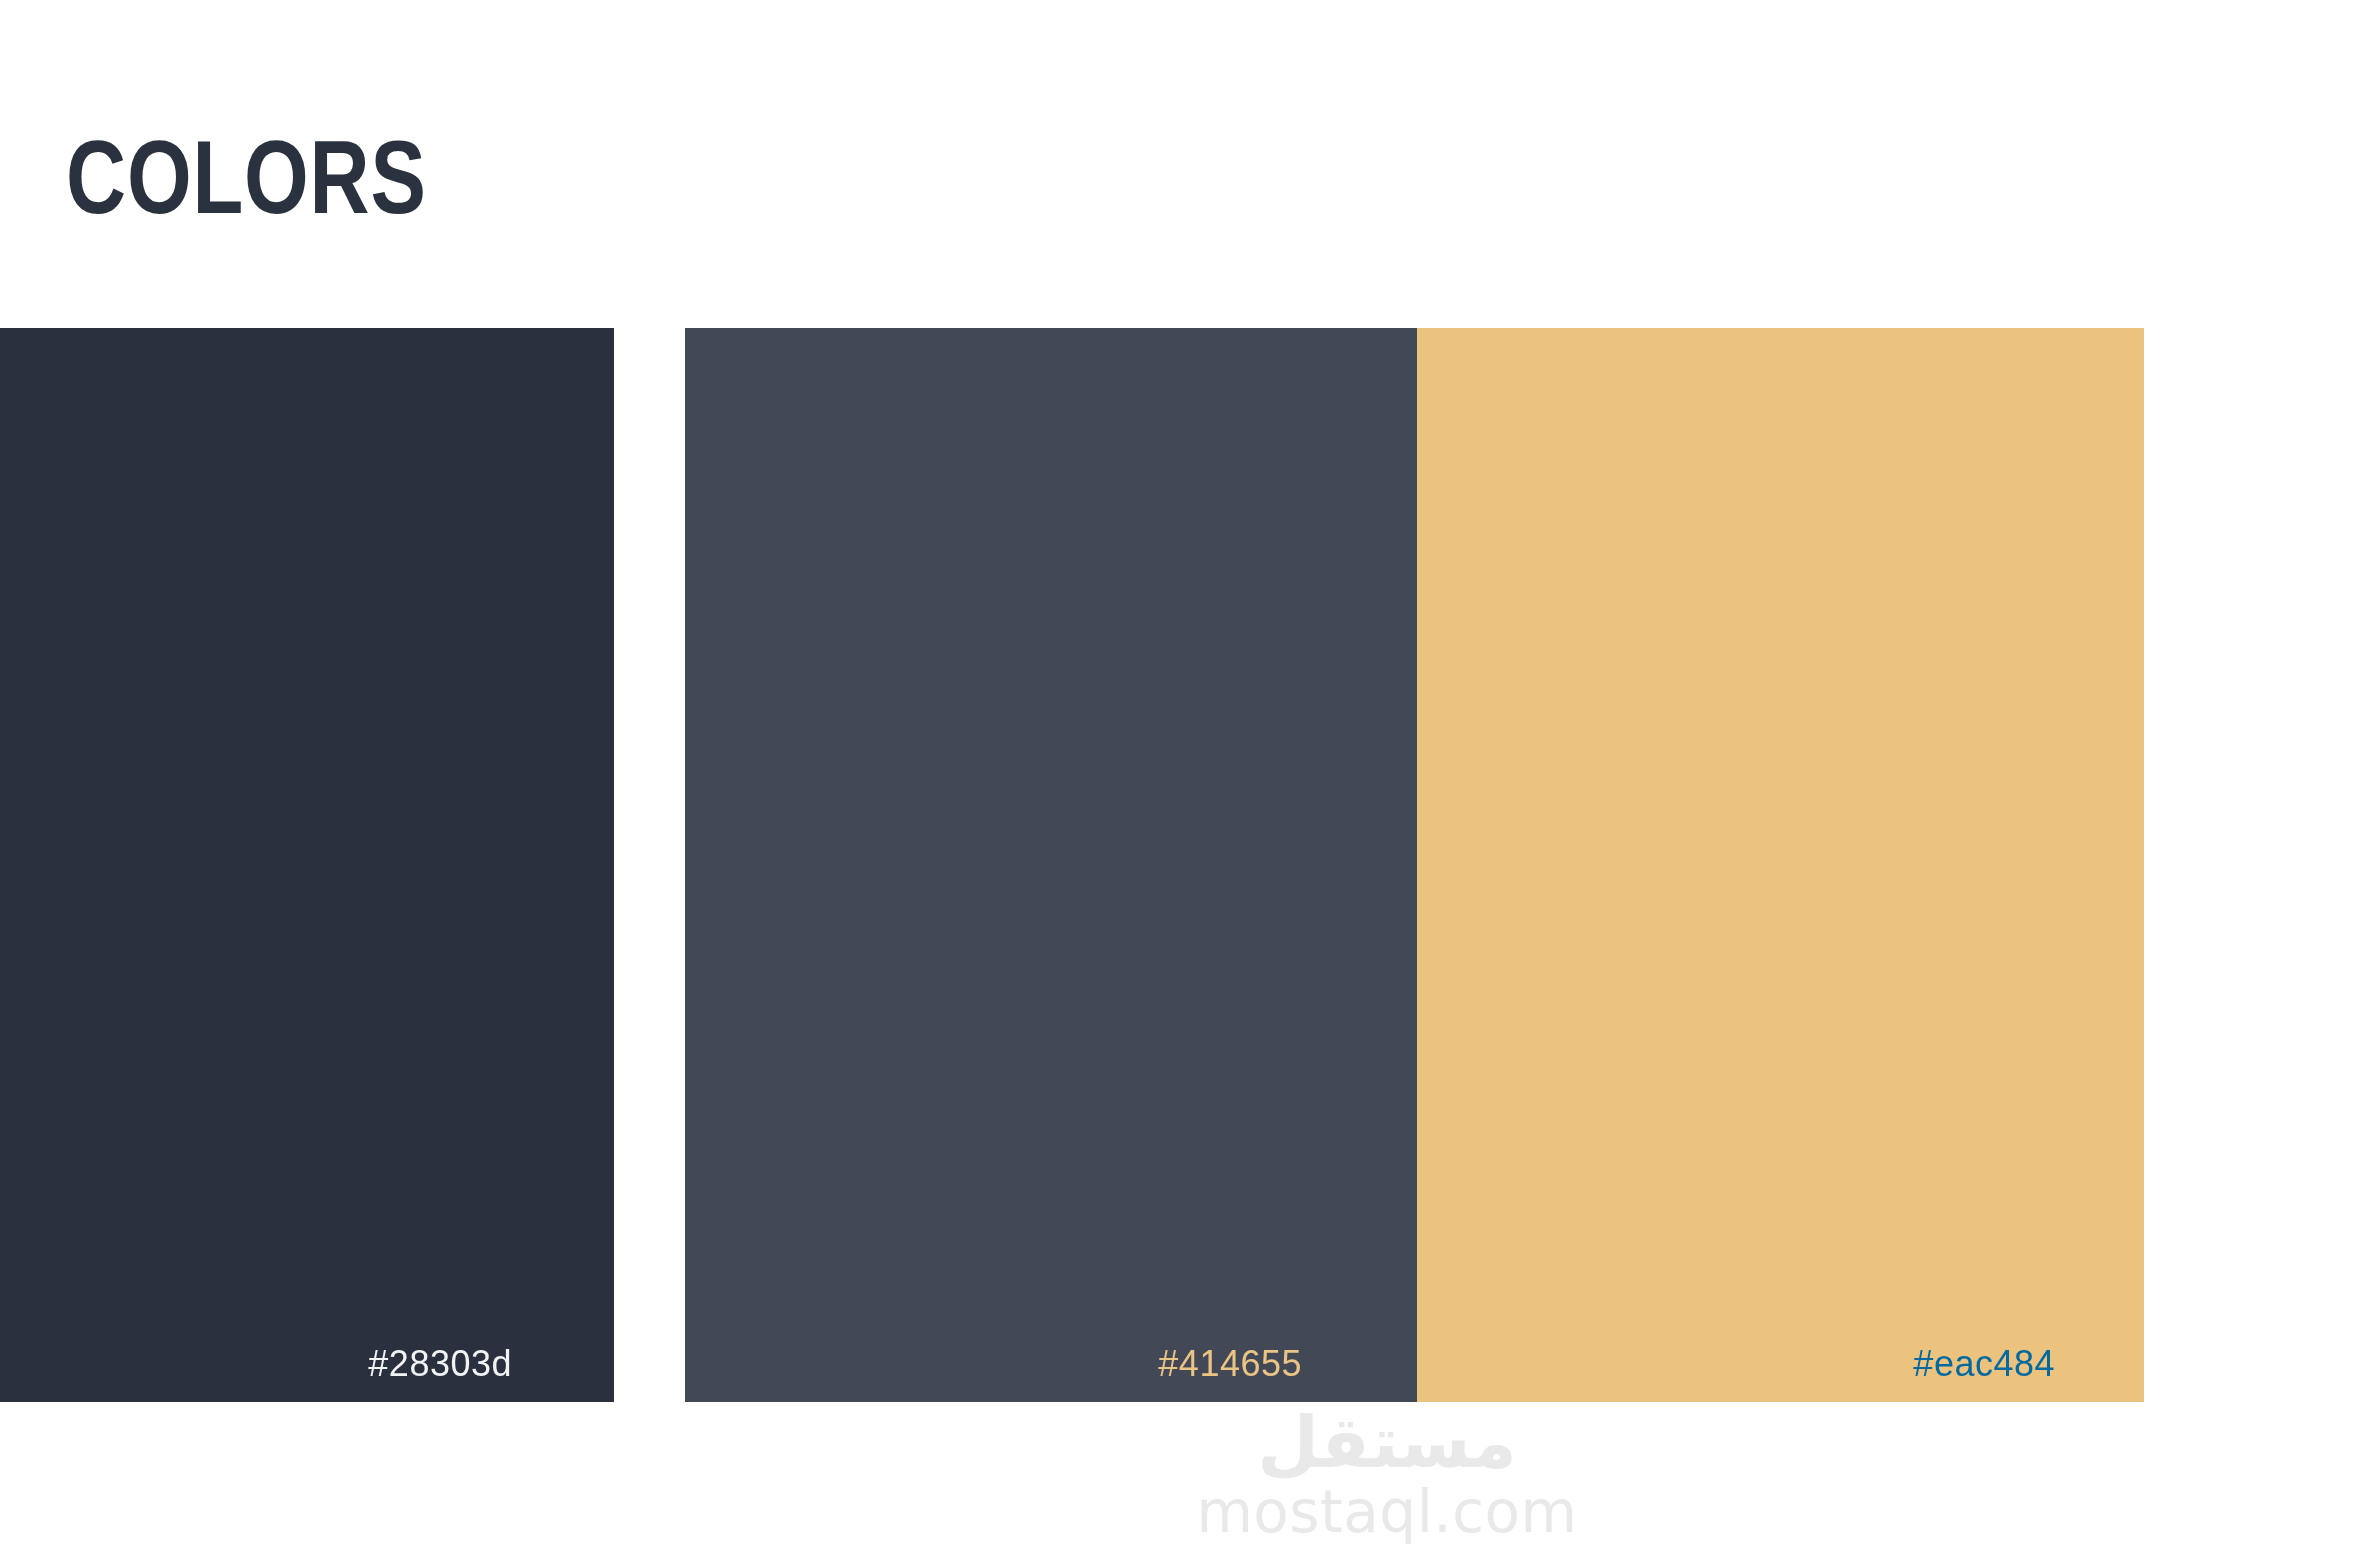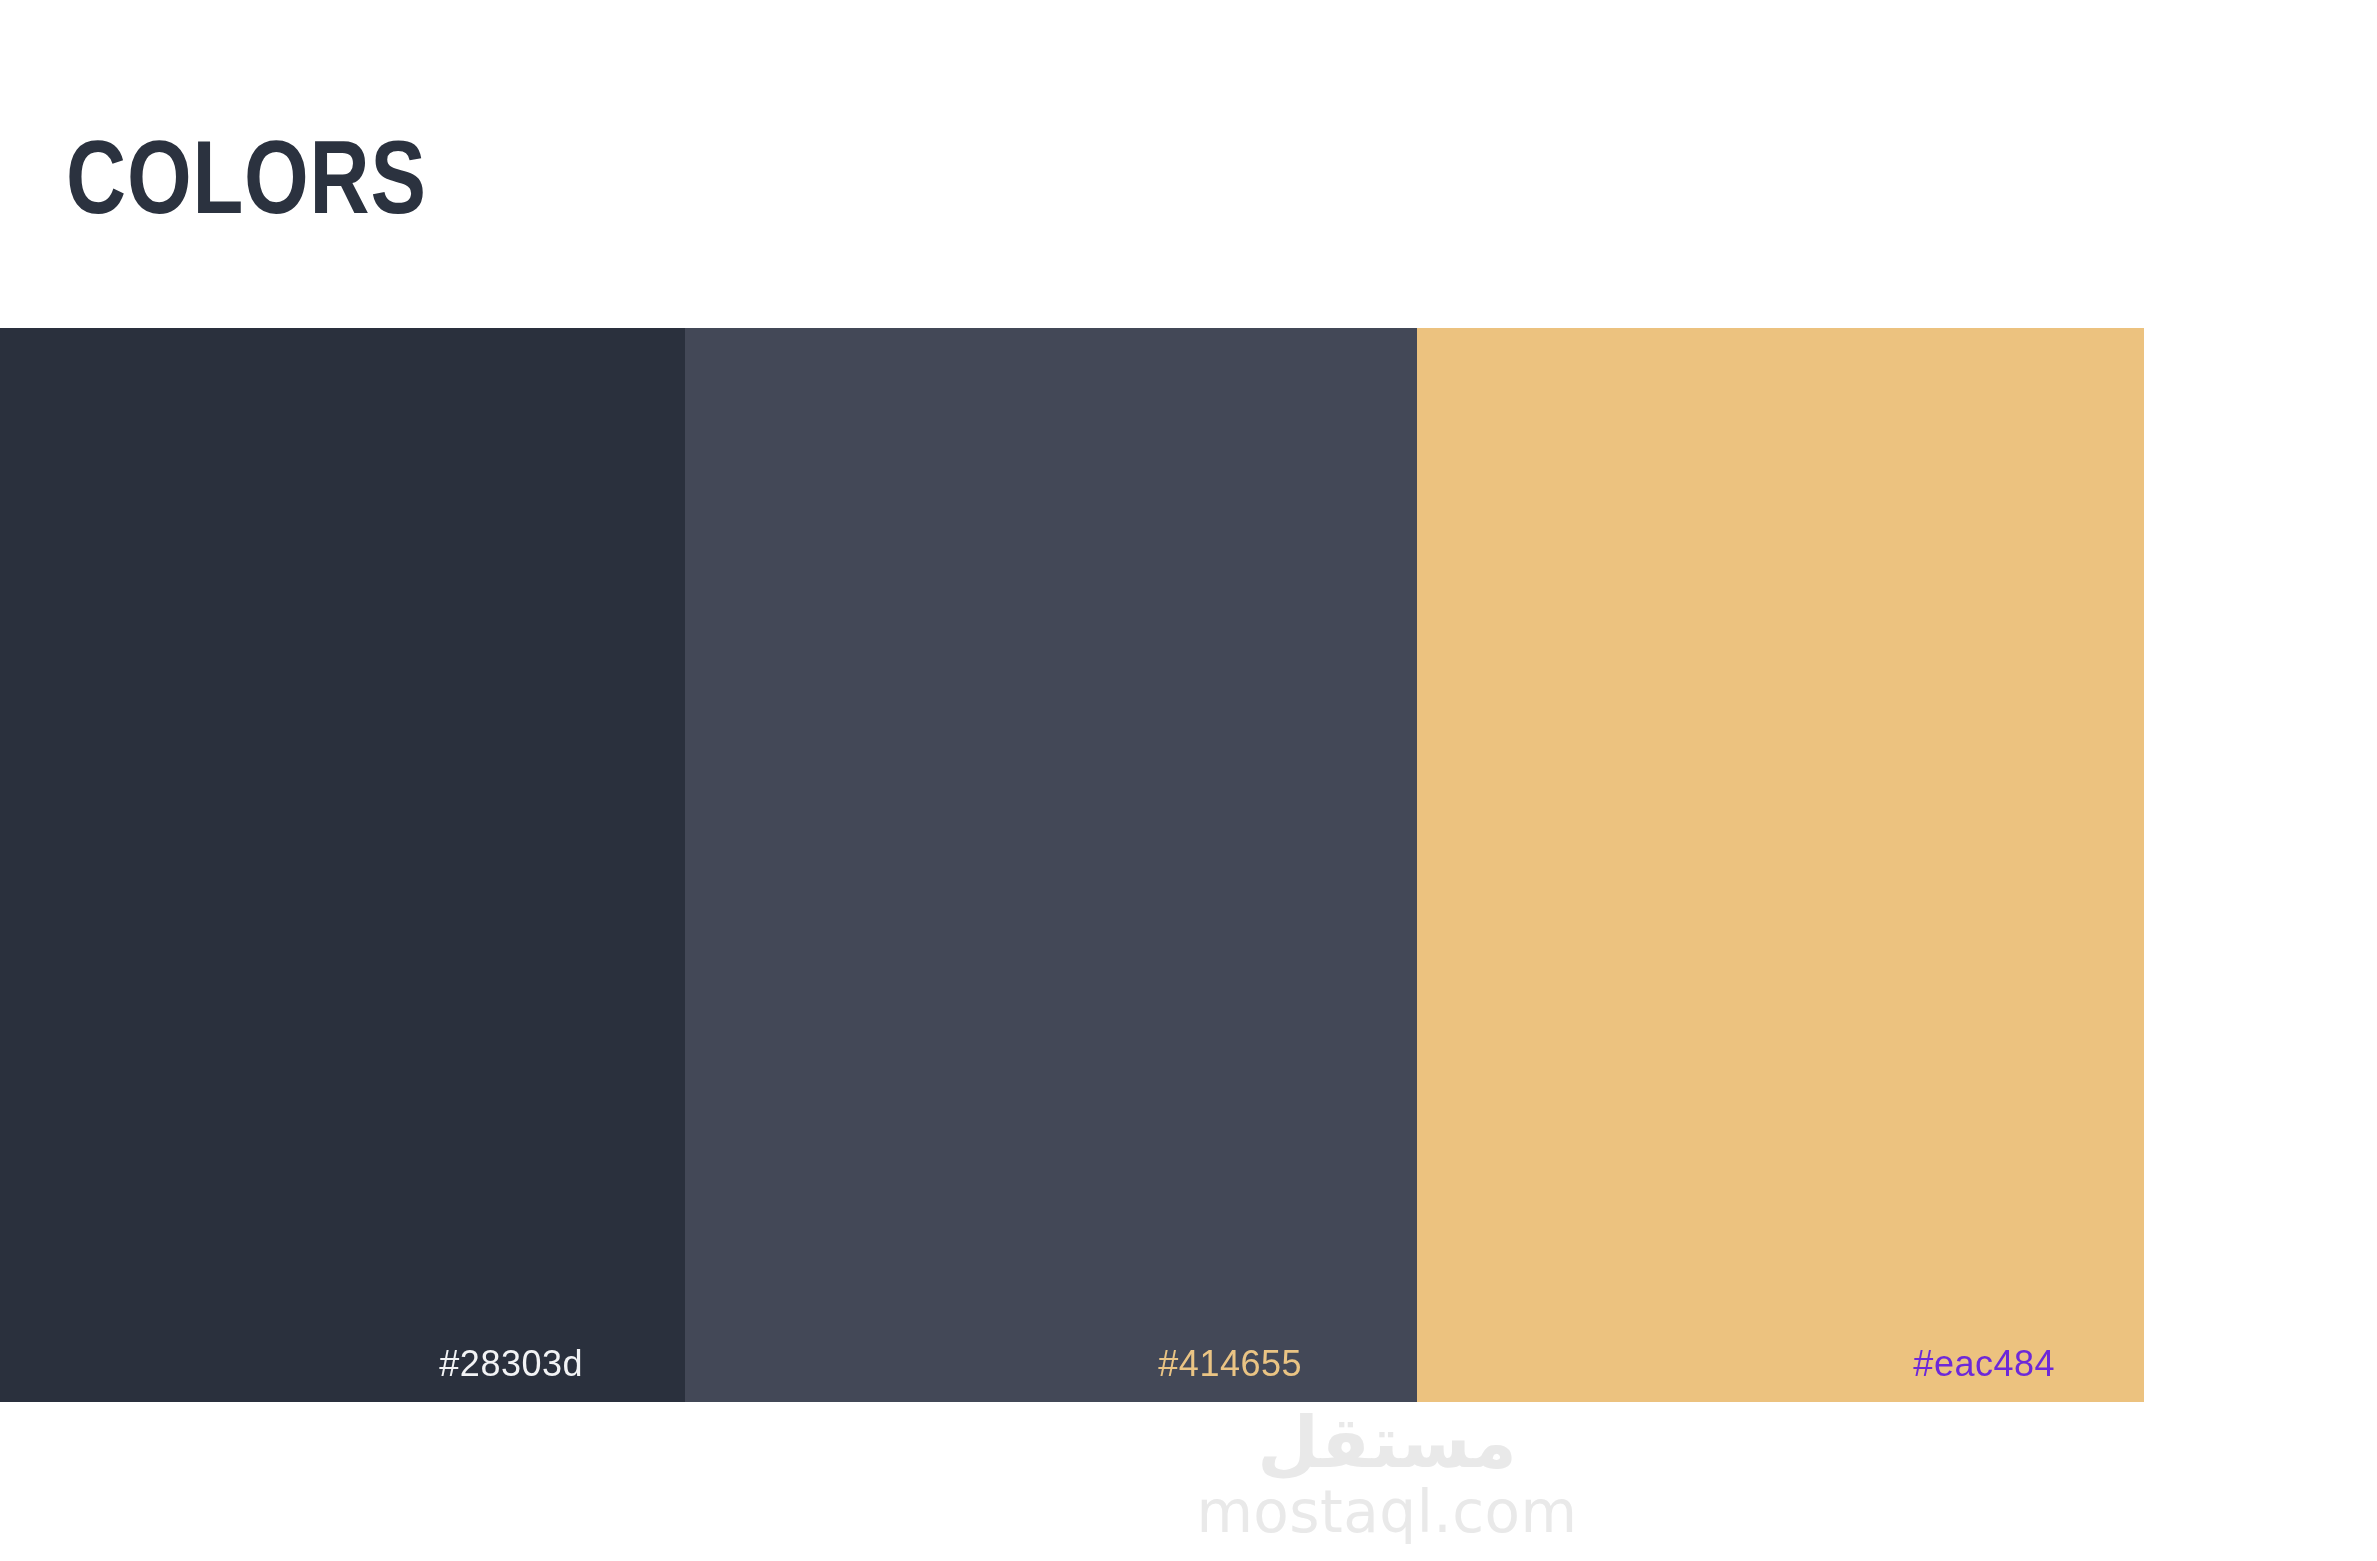--- a/index.html
+++ b/index.html
@@ -56,21 +56,21 @@
     bottom: 20px;
     font-family: "Liberation Sans", "DejaVu Sans", sans-serif;
     font-size: 36px;
     line-height: 1;
     font-weight: 400;
     letter-spacing: 0.5px;
     white-space: nowrap;
   }
 
   
-  .swatch-1 { left: 0px;    width: 685px; }
+  .swatch-1 { left: 0px;    width: 614px; }
   .swatch-1 .swatch-label { right: 102px; }
 
   
   .swatch-2 { left: 685px; width: 732px; }
   .swatch-2 .swatch-label { right: 115px; }
 
   
   .swatch-3 { left: 1417px; width: 727px; }
   .swatch-3 .swatch-label { right: 89px; }
 
@@ -123,21 +123,21 @@
 
     <div class="swatch swatch-1" style="background: rgb(42, 48, 61);">
       <span class="swatch-label" style="color: rgb(242, 243, 245);">#28303d</span>
     </div>
 
     <div class="swatch swatch-2" style="background: rgb(67, 72, 87); padding-left: 12px;">
       <span class="swatch-label" style="color: rgb(234, 196, 132);">#414655</span>
     </div>
 
     <div class="swatch swatch-3" style="background: rgb(236, 194, 127);">
-      <span class="swatch-label" style="color: #6d28d9;">#eac484</span>
+      <span class="swatch-label" style="color: #0369a1;">#eac484</span>
     </div>
 
     <div class="swatch swatch-4" style="background: rgb(255, 255, 255);">
       
     </div>
 
   </div>
 
   <div class="watermark">
     <span class="watermark-arabic" style="color: rgb(233, 233, 233);">مستقل</span>

